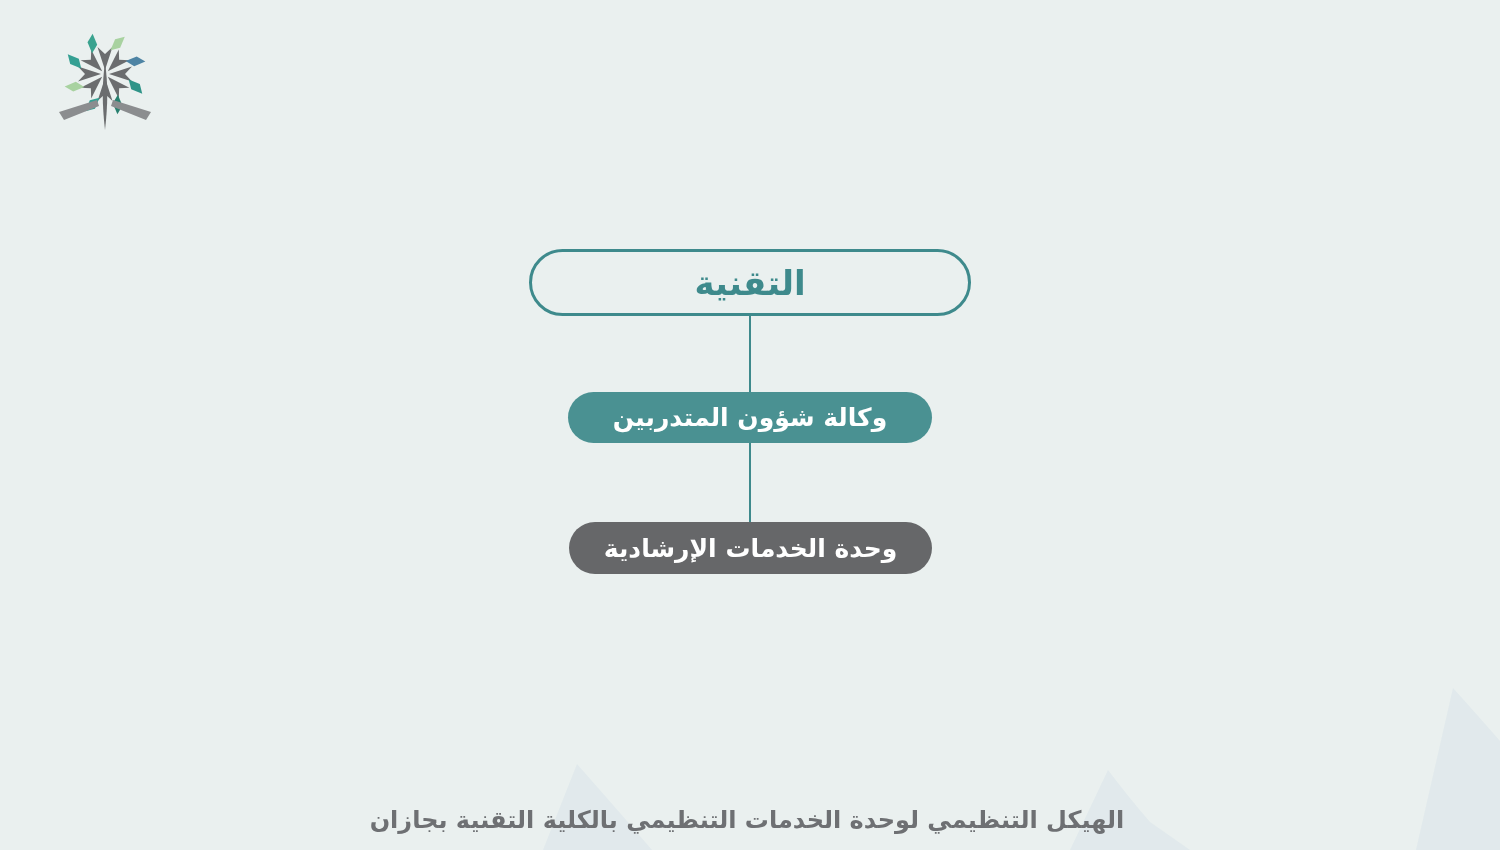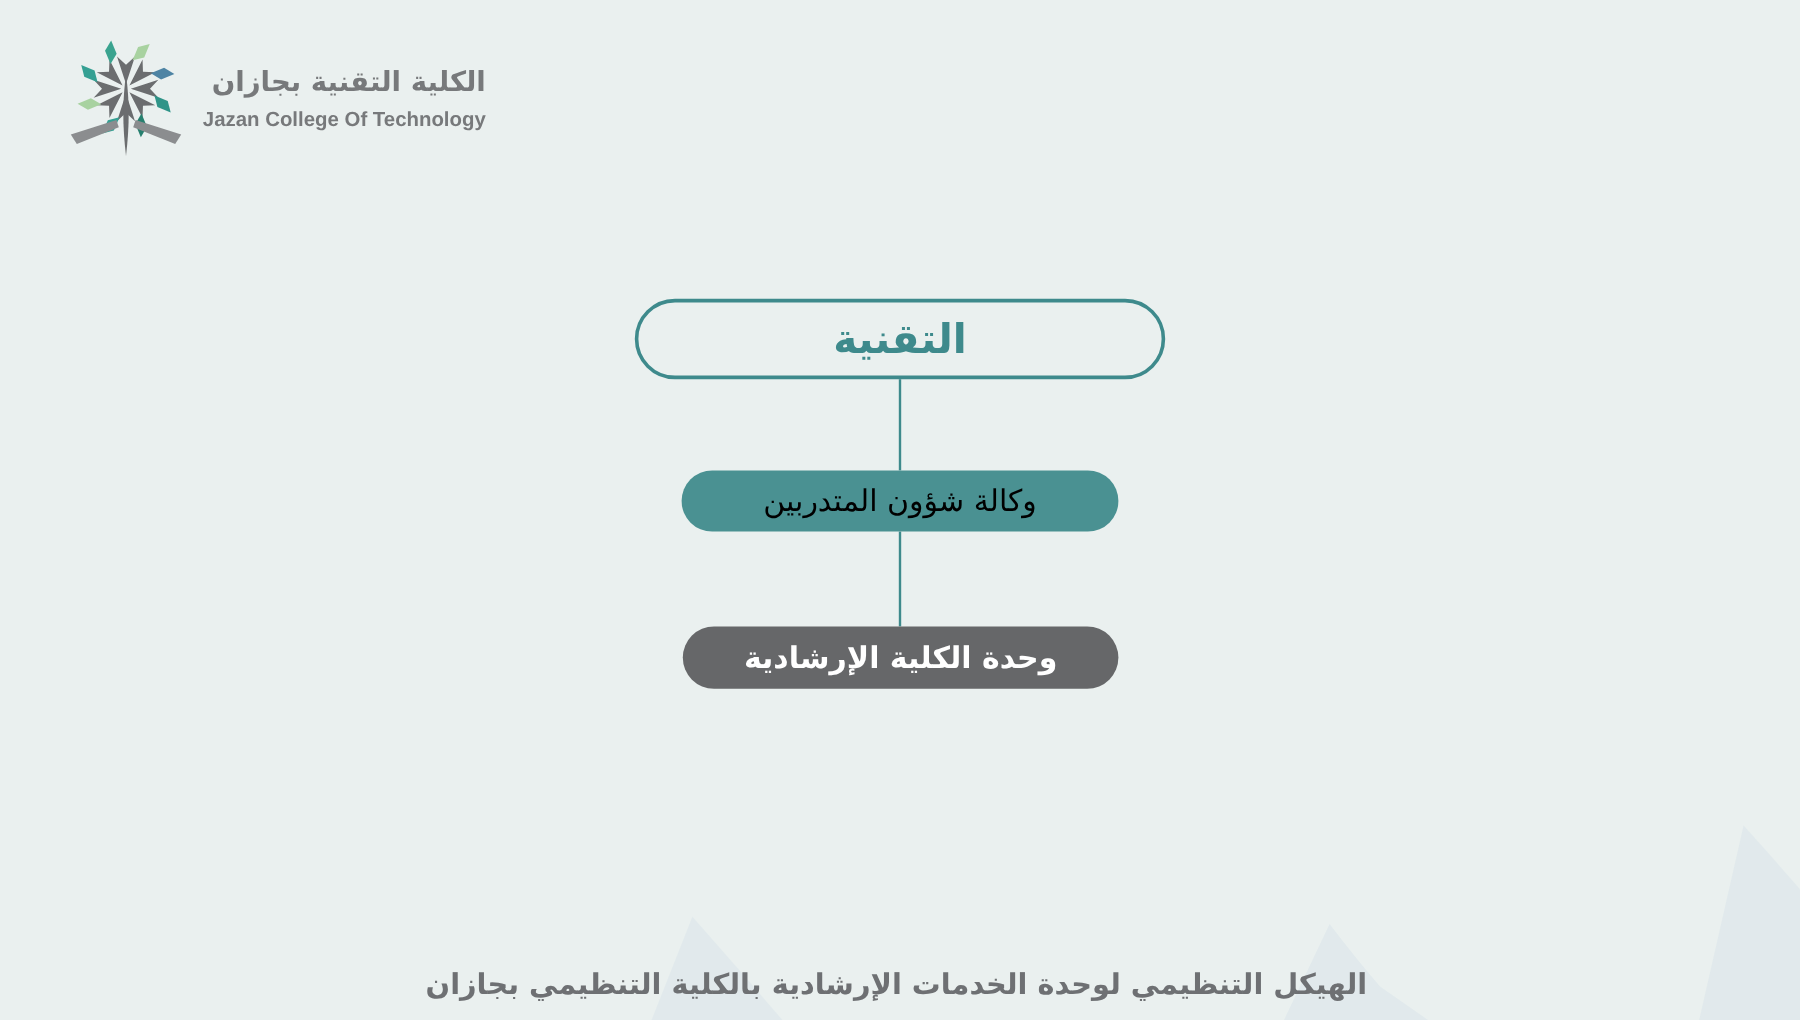--- a/index.html
+++ b/index.html
@@ -37,21 +37,21 @@
   }
   .node-root {
     left:529px; top:249px; width:442px; height:67px;
     border:3px solid #3e8a8c; border-radius:34px;
     color:#3e8a8c; font-size:34px; font-weight:bold;
     background:transparent;
   }
   .node-teal {
     left:568px; top:392px; width:364px; height:51px;
     border-radius:26px; background:#4a9192;
-    color:#000000; font-size:25px; font-weight:normal;
+    color:#ffffff; font-size:25px; font-weight:bold;
   }
   .node-gray {
     left:569px; top:522px; width:363px; height:52px;
     border-radius:26px; background:#666769;
     color:#ffffff; font-size:25px; font-weight:bold;
   }
   .connector {
     position:absolute; left:749px; width:2px; background:#3e8a8c;
   }
   .connector-1 { top:316px; height:76px; }
@@ -96,29 +96,25 @@
       <path d="M-4,-24 L4,-30 L4,-42 L-4,-36 Z" fill="#a8d2a0" transform="rotate(247.5)"></path>
       <path d="M-4,-24 L4,-30 L4,-42 L-4,-36 Z" fill="#35a093" transform="rotate(292.5)"></path>
       <path d="M-4,-24 L4,-30 L4,-42 L-4,-36 Z" fill="#3aa38f" transform="rotate(337.5)"></path>
     </g>
 
     <path d="M50,32 C53,54 53,74 50,100 C47,74 47,54 50,32 Z" fill="#6b6d6f"></path>
 
     <path d="M4,82 L42,70 L44,76 L9,90 Z" fill="#8b8d8f"></path>
     <path d="M96,82 L58,70 L56,76 L91,90 Z" fill="#8b8d8f"></path>
   </svg>
-  <div class="logo-text">
-    <span class="logo-ar">الكلية التقنية بجازان</span>
-    <span class="logo-en">Jazan College Of Technology</span>
-  </div>
 </div>
 
 <div class="node node-root">التقنية</div>
 
 <div class="connector connector-1"></div>
 
 <div class="node node-teal">وكالة شؤون المتدربين</div>
 
 <div class="connector connector-2"></div>
 
-<div class="node node-gray">وحدة الكلية الإرشادية</div>
+<div class="node node-gray">وحدة الخدمات الإرشادية</div>
 
-<div class="caption">الهيكل التنظيمي لوحدة الخدمات الإرشادية بالكلية التنظيمي بجازان</div>
+<div class="caption">الهيكل التنظيمي لوحدة الخدمات التنظيمي بالكلية التقنية بجازان</div>
 
 </body></html>

